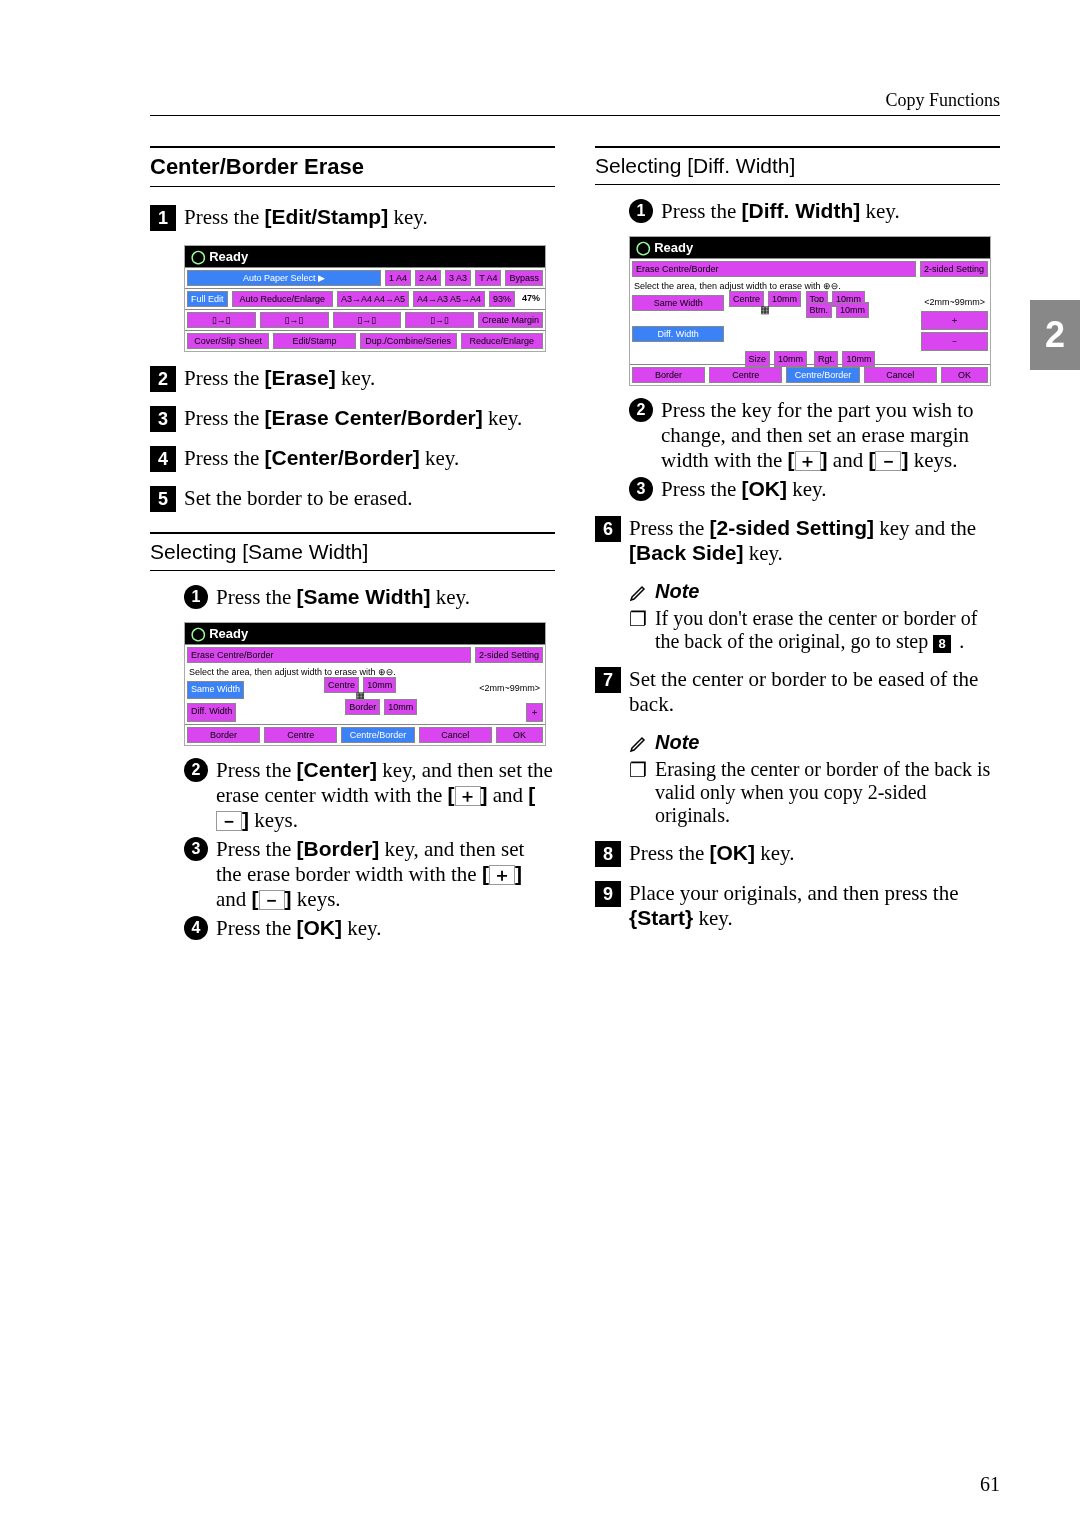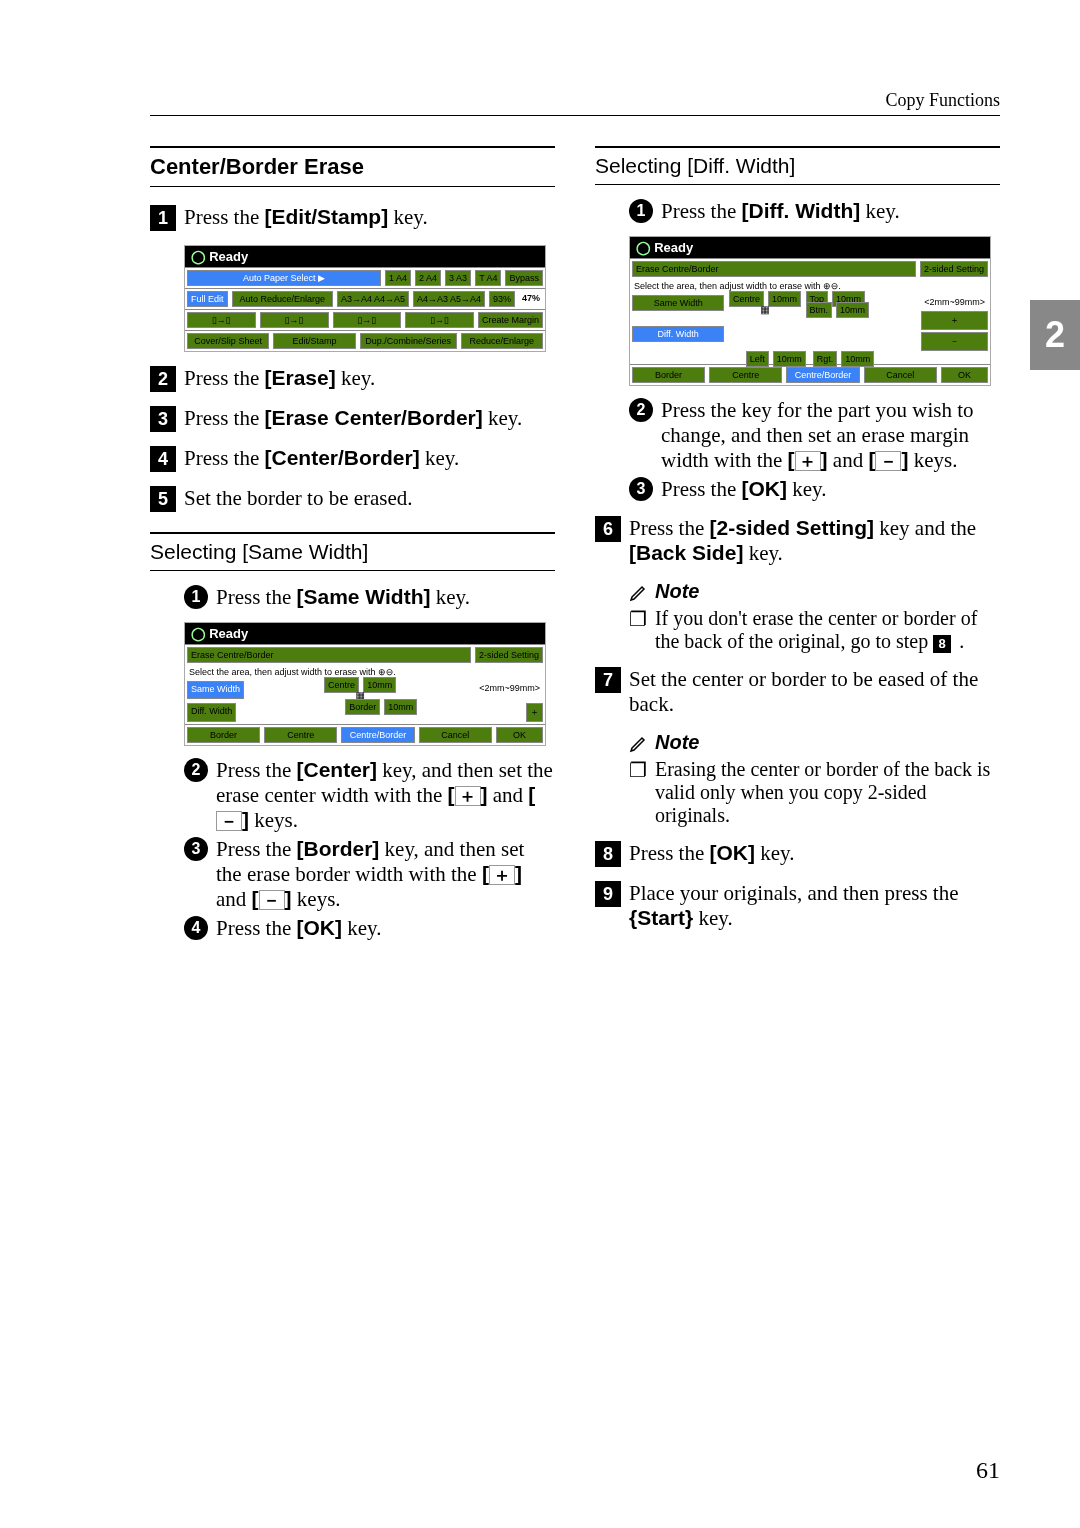--- a/index.html
+++ b/index.html
@@ -126,43 +126,43 @@
     font-size: 13px;
   }
   .ss-title::before { content: "◯ "; color: #9f9; }
   .ss-row { display: flex; border-top: 1px solid #888; }
   .ss-cell {
     border: 1px solid #888;
     padding: 2px 3px;
     margin: 2px;
     font-size: 9px;
     text-align: center;
-    background: #4d7c0f;
+    background: #d946ef;
   }
   .ss-cell.dark { background: #3b82f6; color: #fff; }
   .page-tab {
     position: absolute;
     right: 0;
     top: 300px;
     width: 50px;
     height: 70px;
     background: #888;
     color: #fff;
     font-family: Arial, sans-serif;
     font-weight: bold;
     font-size: 36px;
     display: flex;
     align-items: center;
     justify-content: center;
   }
   .page-num {
     position: absolute;
     right: 80px;
-    bottom: 44px;
-    font-size: 24px;
+    bottom: 32px;
+    font-size: 20px;
     margin-left: 32px;
   }
   .pm-box {
     display: inline-block;
     border: 1px solid #999;
     padding: 0 3px;
     font-family: Arial, sans-serif;
     font-size: 18px;
     line-height: 18px;
     vertical-align: middle;
@@ -311,21 +311,21 @@
             <div><span class="ss-cell">Top</span><span class="ss-cell">10mm</span></div>
             <div><span class="ss-cell">Btm.</span><span class="ss-cell">10mm</span></div>
           </div>
           <div style="flex:0.7">
             <div class="ss-cell" style="border:none;background:none">&lt;2mm~99mm&gt;</div>
             <div class="ss-cell">＋</div>
             <div class="ss-cell">－</div>
           </div>
         </div>
         <div style="text-align:center">
-          <span class="ss-cell">Left</span><span class="ss-cell">10mm</span>
+          <span class="ss-cell">Size</span><span class="ss-cell">10mm</span>
           <span class="ss-cell">Rgt.</span><span class="ss-cell">10mm</span>
         </div>
         <div class="ss-row">
           <div class="ss-cell" style="flex:1">Border</div>
           <div class="ss-cell" style="flex:1">Centre</div>
           <div class="ss-cell dark" style="flex:1">Centre/Border</div>
           <div class="ss-cell" style="flex:1">Cancel</div>
           <div class="ss-cell" style="flex:0.6">OK</div>
         </div>
       </div>

